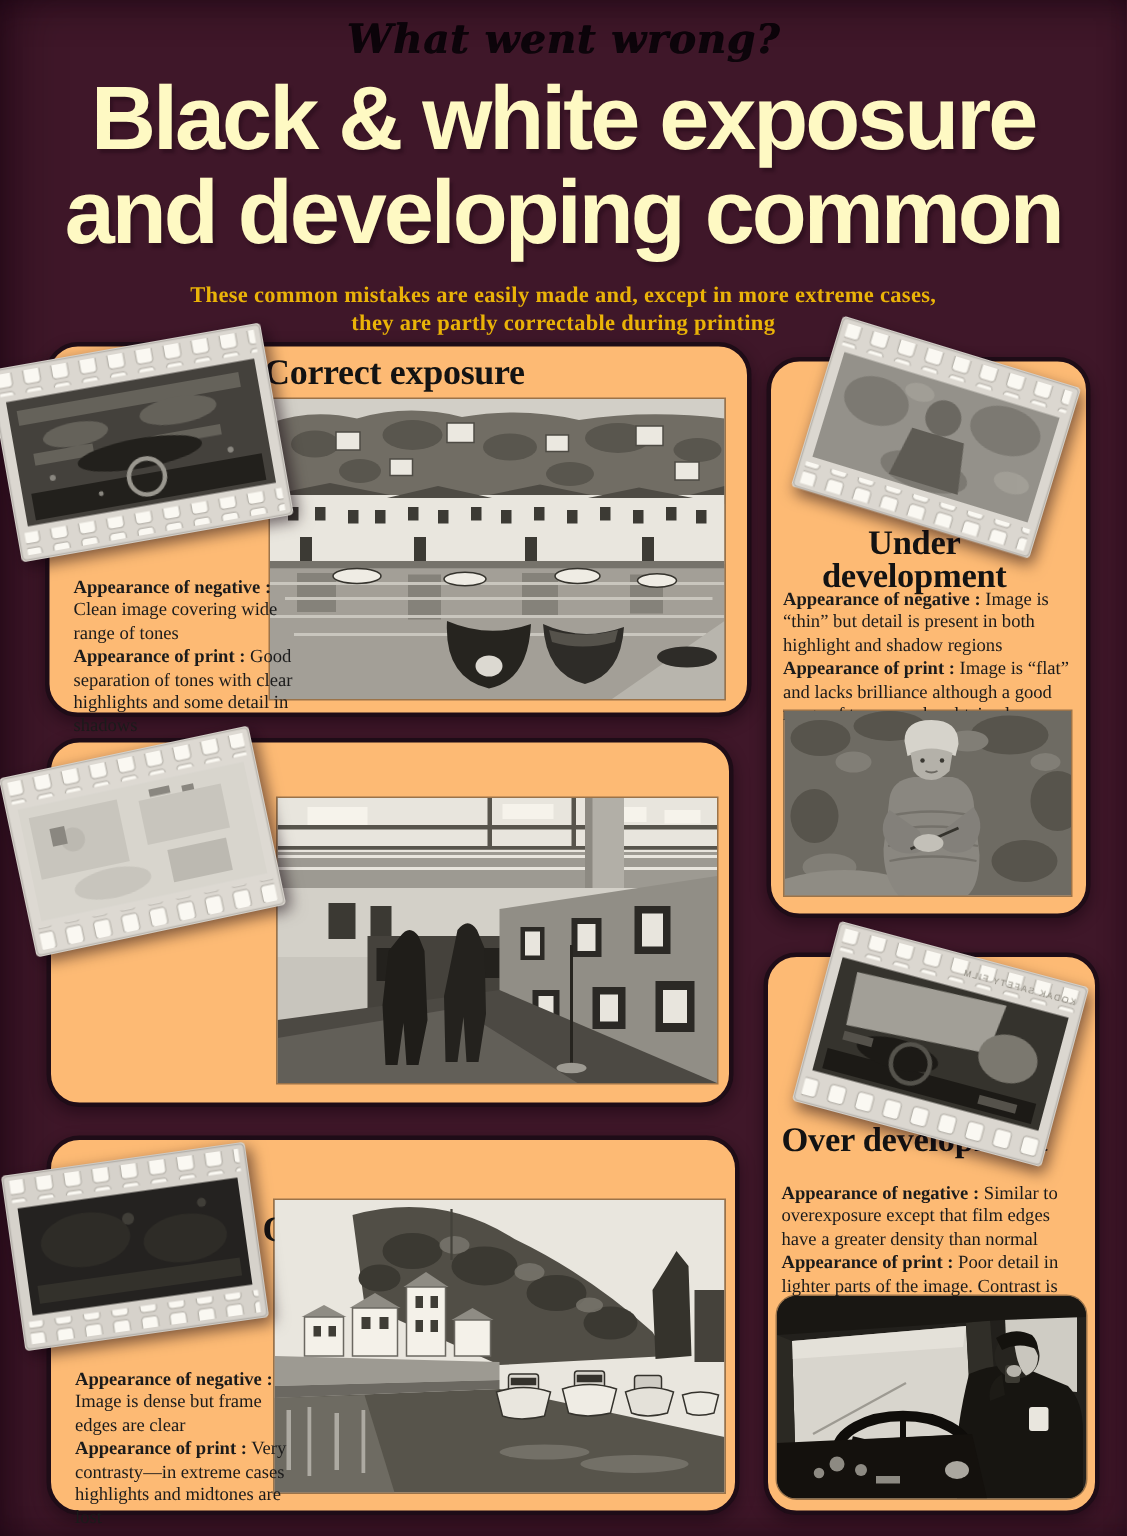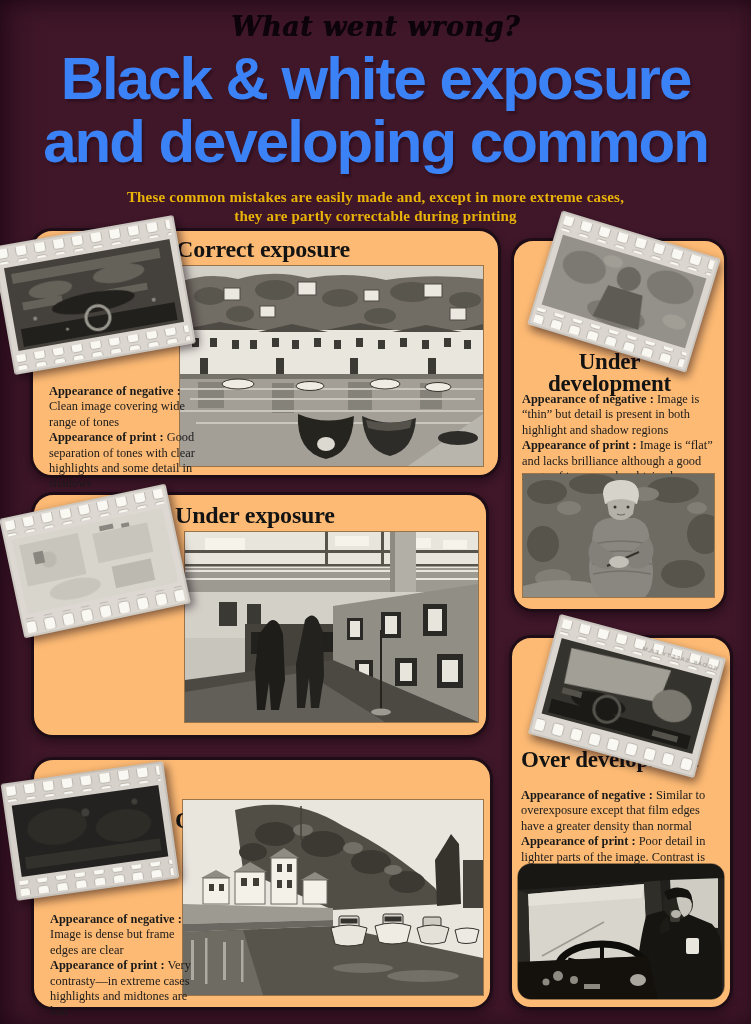--- a/index.html
+++ b/index.html
@@ -20,21 +20,21 @@
   }
   
   .kicker{
     position:absolute;top:12px;left:0;width:100%;text-align:center;
     font:bold italic 27px/1.1 "DejaVu Serif",serif;color:#0d050b;
     letter-spacing:0.5px;text-shadow:0.6px 0 0 #0d050b;
   }
   .headline{
     position:absolute;top:47px;left:0;width:100%;text-align:center;
     font-family:"Liberation Sans","DejaVu Sans",sans-serif;font-weight:bold;
-    font-size:60px;line-height:63px;letter-spacing:-2px;color:#3b82f6;
+    font-size:60px;line-height:63px;letter-spacing:-2px;color:#fef9c3;
     text-shadow:2px 3px 2px rgba(25,5,18,.35);
   }
   .headline span{display:block;}
   .subtitle{
     position:absolute;top:188px;left:0;width:100%;text-align:center;
     font:bold 15px/19px "Liberation Serif","DejaVu Serif",serif;color:#eab308;
     letter-spacing:0.2px;
   }
   .subtitle span{display:block;}
   
@@ -239,21 +239,20 @@
         <path d="M80 20 Q80 6 98 6 Q116 6 116 22 L114 30 Q98 24 82 30 Z" fill="#d6d3cb"></path>
         <path d="M84 28 Q98 22 112 28 L110 40 Q104 46 98 46 Q90 46 86 40 Z" fill="#b4b1a9"></path>
         <circle cx="92" cy="33" r="1.5" fill="#3a3832"></circle>
           <circle cx="105" cy="33" r="1.5" fill="#3a3832"></circle>
         <path d="M94 40 Q98 42 102 40" stroke="#6b6861" stroke-width="1.2" fill="none"></path>
       </svg>
     </div>
   </section>
 
   <section class="panel wide" id="panel-underexp">
-    <h2 class="ptitle">Under exposure</h2>
     <div class="photo" aria-label="Dark print of an exhibition gallery interior with two visitors">
       <svg viewBox="0 0 293 190" preserveAspectRatio="none">
         <rect width="293" height="190" fill="#c8c5bd"></rect>
         <rect width="293" height="56" fill="#e8e5dd"></rect>
         <g fill="#f6f3eb">
           <rect x="20" y="6" width="40" height="12"></rect>
             <rect x="150" y="4" width="34" height="10"></rect>
           <rect x="216" y="6" width="30" height="10"></rect>
             <rect x="258" y="8" width="24" height="9"></rect>
         </g>

